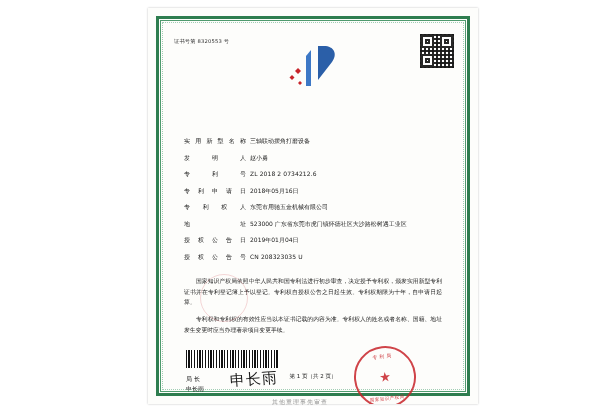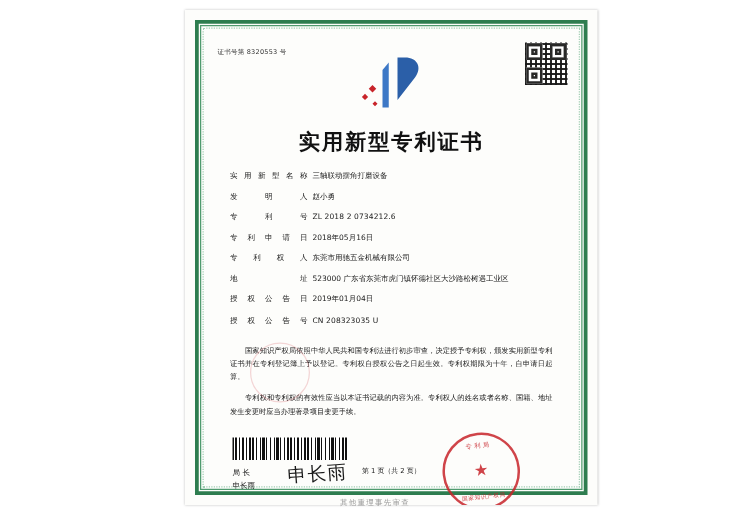--- a/index.html
+++ b/index.html
@@ -288,21 +288,20 @@
       <div class="emblem">
         <svg width="70" height="52" viewBox="0 0 70 52" xmlns="http://www.w3.org/2000/svg">
           <path d="M30 4 L46 4 C56 4 60 12 54 20 L40 38 L40 4 Z" fill="#2b5fa8"></path>
           <path d="M33 8 L33 44 L28 44 L28 14 Z" fill="#3d78c6"></path>
           <path d="M20 26 l3 3 -3 3 -3 -3 z" fill="#c8242a"></path>
           <path d="M14 33 l2.5 2.5 -2.5 2.5 -2.5 -2.5 z" fill="#c8242a"></path>
           <path d="M22 39 l2 2 -2 2 -2 -2 z" fill="#c8242a"></path>
         </svg>
       </div>
 
-      <div class="title">实用新型专利证书</div>
 
       <div class="fields">
 
         <div class="row">
           <div class="lbl">
               <span>实</span>
               <span>用</span>
               <span>新</span>
               <span>型</span>
               <span>名</span>

